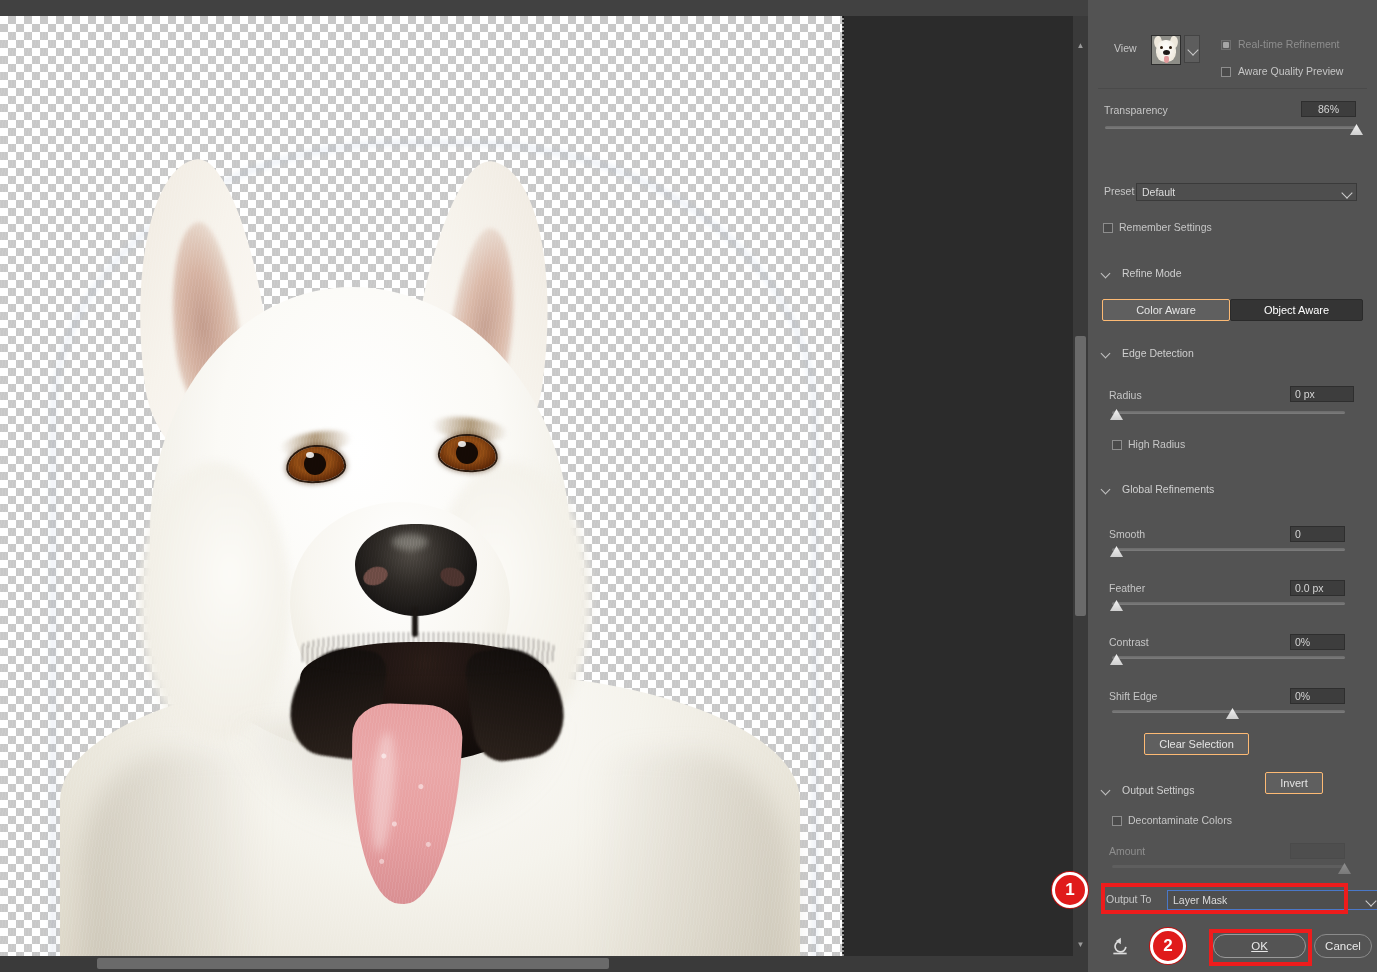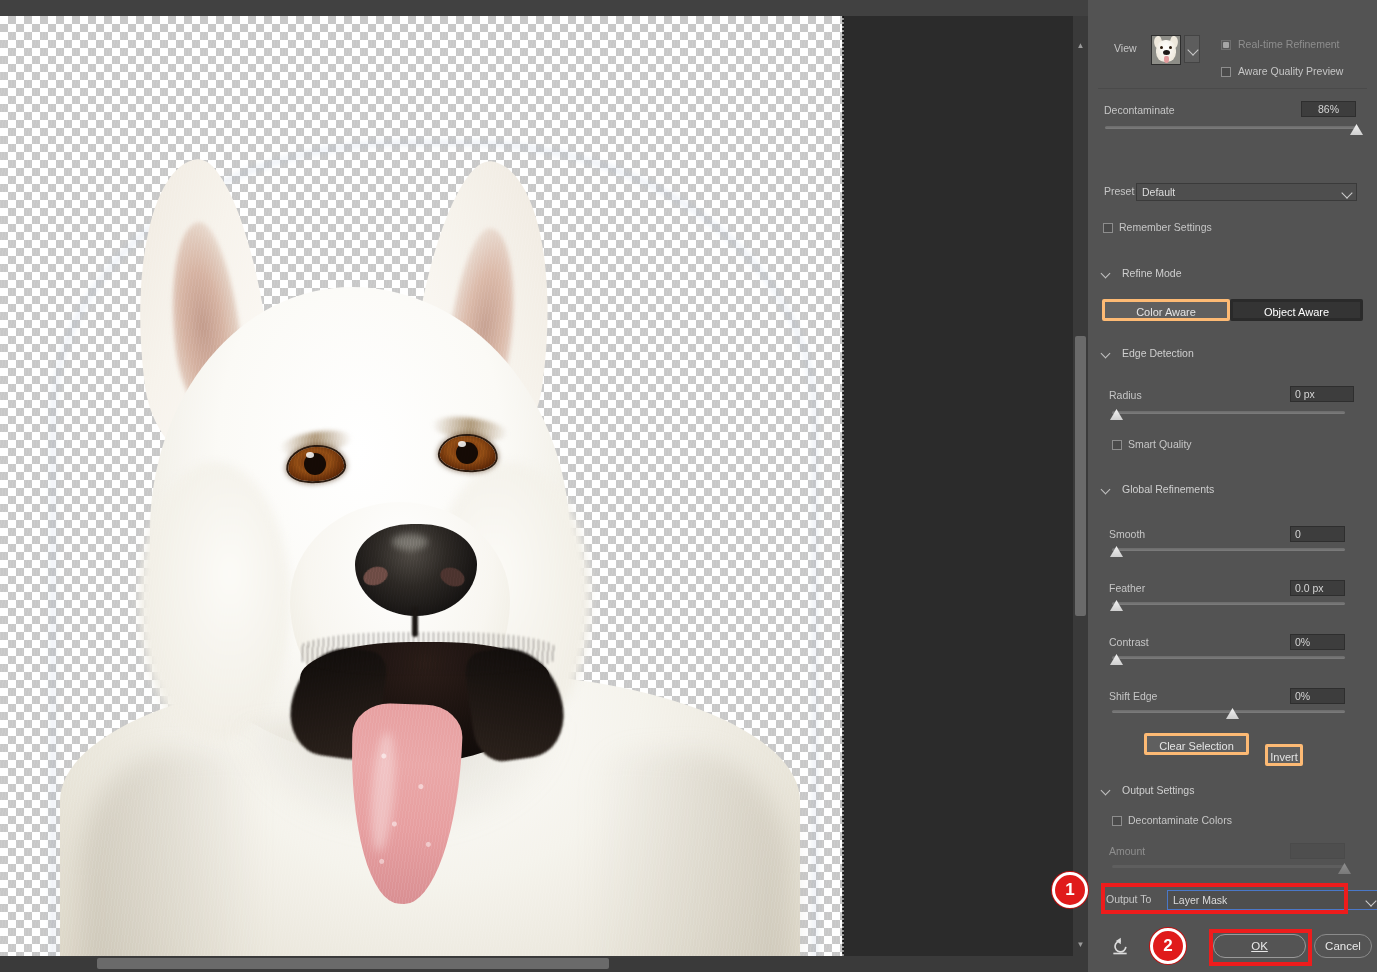--- a/index.html
+++ b/index.html
@@ -200,21 +200,21 @@
   .track.dim{background:#5e5e5e;}
   .knob{position:absolute;width:13px;height:11px;
         background:linear-gradient(180deg,#f2f2f2,#cfcfcf);
         clip-path:polygon(50% 0%,100% 100%,0% 100%);}
   .knob.dim{background:linear-gradient(180deg,#8f8f8f,#7a7a7a);}
 
   .twisty{position:absolute;width:10px;height:10px;}
   .twisty:after{content:"";position:absolute;left:1px;top:1px;width:6px;height:6px;
       border-left:1.4px solid #c2c2c2;border-bottom:1.4px solid #c2c2c2;transform:rotate(-45deg);}
 
-  .btn{position:absolute;height:22px;background:#5f5f5f;border:3px solid #fdba74;box-sizing:border-box;
+  .btn{position:absolute;height:22px;background:#5f5f5f;border:1px solid #fdba74;box-sizing:border-box;
        color:#e4e4e4;font-size:11px;text-align:center;line-height:20px;border-radius:2px;}
   .btn.active{background:#343434;border-color:#2a2a2a;color:#ffffff;}
 
   .combo{position:absolute;height:18px;background:#4e4e4e;border:1px solid #3a3a3a;box-sizing:border-box;
       color:#dcdcdc;font-size:10.5px;line-height:16px;padding-left:5px;}
   .combo .cc{position:absolute;right:5px;top:5px;width:7px;height:7px;
       border-left:1.6px solid #cfcfcf;border-bottom:1.6px solid #cfcfcf;transform:rotate(-45deg);}
   .combo.focused{border:1px solid #4a78c8;}
 
   .pill{position:absolute;height:24px;border-radius:12px;border:1px solid #cccccc;box-sizing:border-box;
@@ -324,21 +324,21 @@
         <span class="lbl lbl-dim">Real-time Refinement</span>
       </div>
       <div class="row hqp">
         <span class="cb"></span>
         <span class="lbl">Aware Quality Preview</span>
       </div>
 
       <div class="divider" style="top:62px;"></div>
 
       <div class="row" style="top:78px;">
-        <span class="lbl" style="position:absolute;left:16px;top:0;">Decontaminate</span>
+        <span class="lbl" style="position:absolute;left:16px;top:0;">Transparency</span>
         <div class="field" style="left:213px;top:-3px;width:55px;text-align:center;padding-left:0;">86%</div>
         <div class="track" style="left:17px;top:22px;width:252px;"></div>
         <div class="knob" style="left:262px;top:20px;"></div>
       </div>
 
       <div class="row" style="top:157px;">
         <span class="lbl" style="position:absolute;left:16px;top:2px;">Preset</span>
         <div class="combo" style="left:48px;top:0;width:221px;">
           <span>Default</span>
           <span class="cc"></span>
@@ -362,21 +362,21 @@
         <span class="sect-title" style="position:absolute;left:34px;top:-2px;">Edge Detection</span>
       </div>
       <div class="row" style="top:363px;">
         <span class="lbl" style="position:absolute;left:21px;top:0;">Radius</span>
         <div class="field" style="left:202px;top:-3px;width:64px;">0 px</div>
         <div class="track" style="left:24px;top:22px;width:233px;"></div>
         <div class="knob" style="left:22px;top:20px;"></div>
       </div>
       <div class="row" style="top:414px;">
         <span class="cb" style="left:24px;top:0;"></span>
-        <span class="lbl" style="position:absolute;left:40px;top:-2px;">Smart Quality</span>
+        <span class="lbl" style="position:absolute;left:40px;top:-2px;">High Radius</span>
       </div>
 
       <div class="row" style="top:459px;">
         <span class="twisty" style="left:13px;top:0;"></span>
         <span class="sect-title" style="position:absolute;left:34px;top:-2px;">Global Refinements</span>
       </div>
 
       <div class="row" style="top:502px;">
         <span class="lbl" style="position:absolute;left:21px;top:0;">Smooth</span>
         <div class="field" style="left:202px;top:-2px;width:55px;">0</div>
@@ -399,21 +399,21 @@
       </div>
 
       <div class="row" style="top:664px;">
         <span class="lbl" style="position:absolute;left:21px;top:0;">Shift Edge</span>
         <div class="field" style="left:202px;top:-2px;width:55px;">0%</div>
         <div class="track" style="left:24px;top:20px;width:233px;"></div>
         <div class="knob" style="left:138px;top:18px;"></div>
       </div>
 
       <div class="btn" style="left:56px;top:707px;width:105px;">Clear Selection</div>
-      <div class="btn" style="left:177px;top:718px;width:38px;">Invert</div>
+      <div class="btn" style="left:177px;top:746px;width:58px;">Invert</div>
 
       <div class="row" style="top:760px;">
         <span class="twisty" style="left:13px;top:0;"></span>
         <span class="sect-title" style="position:absolute;left:34px;top:-2px;">Output Settings</span>
       </div>
 
       <div class="row" style="top:790px;">
         <span class="cb" style="left:24px;top:0;"></span>
         <span class="lbl" style="position:absolute;left:40px;top:-2px;text-align:center;">Decontaminate Colors</span>
       </div>

